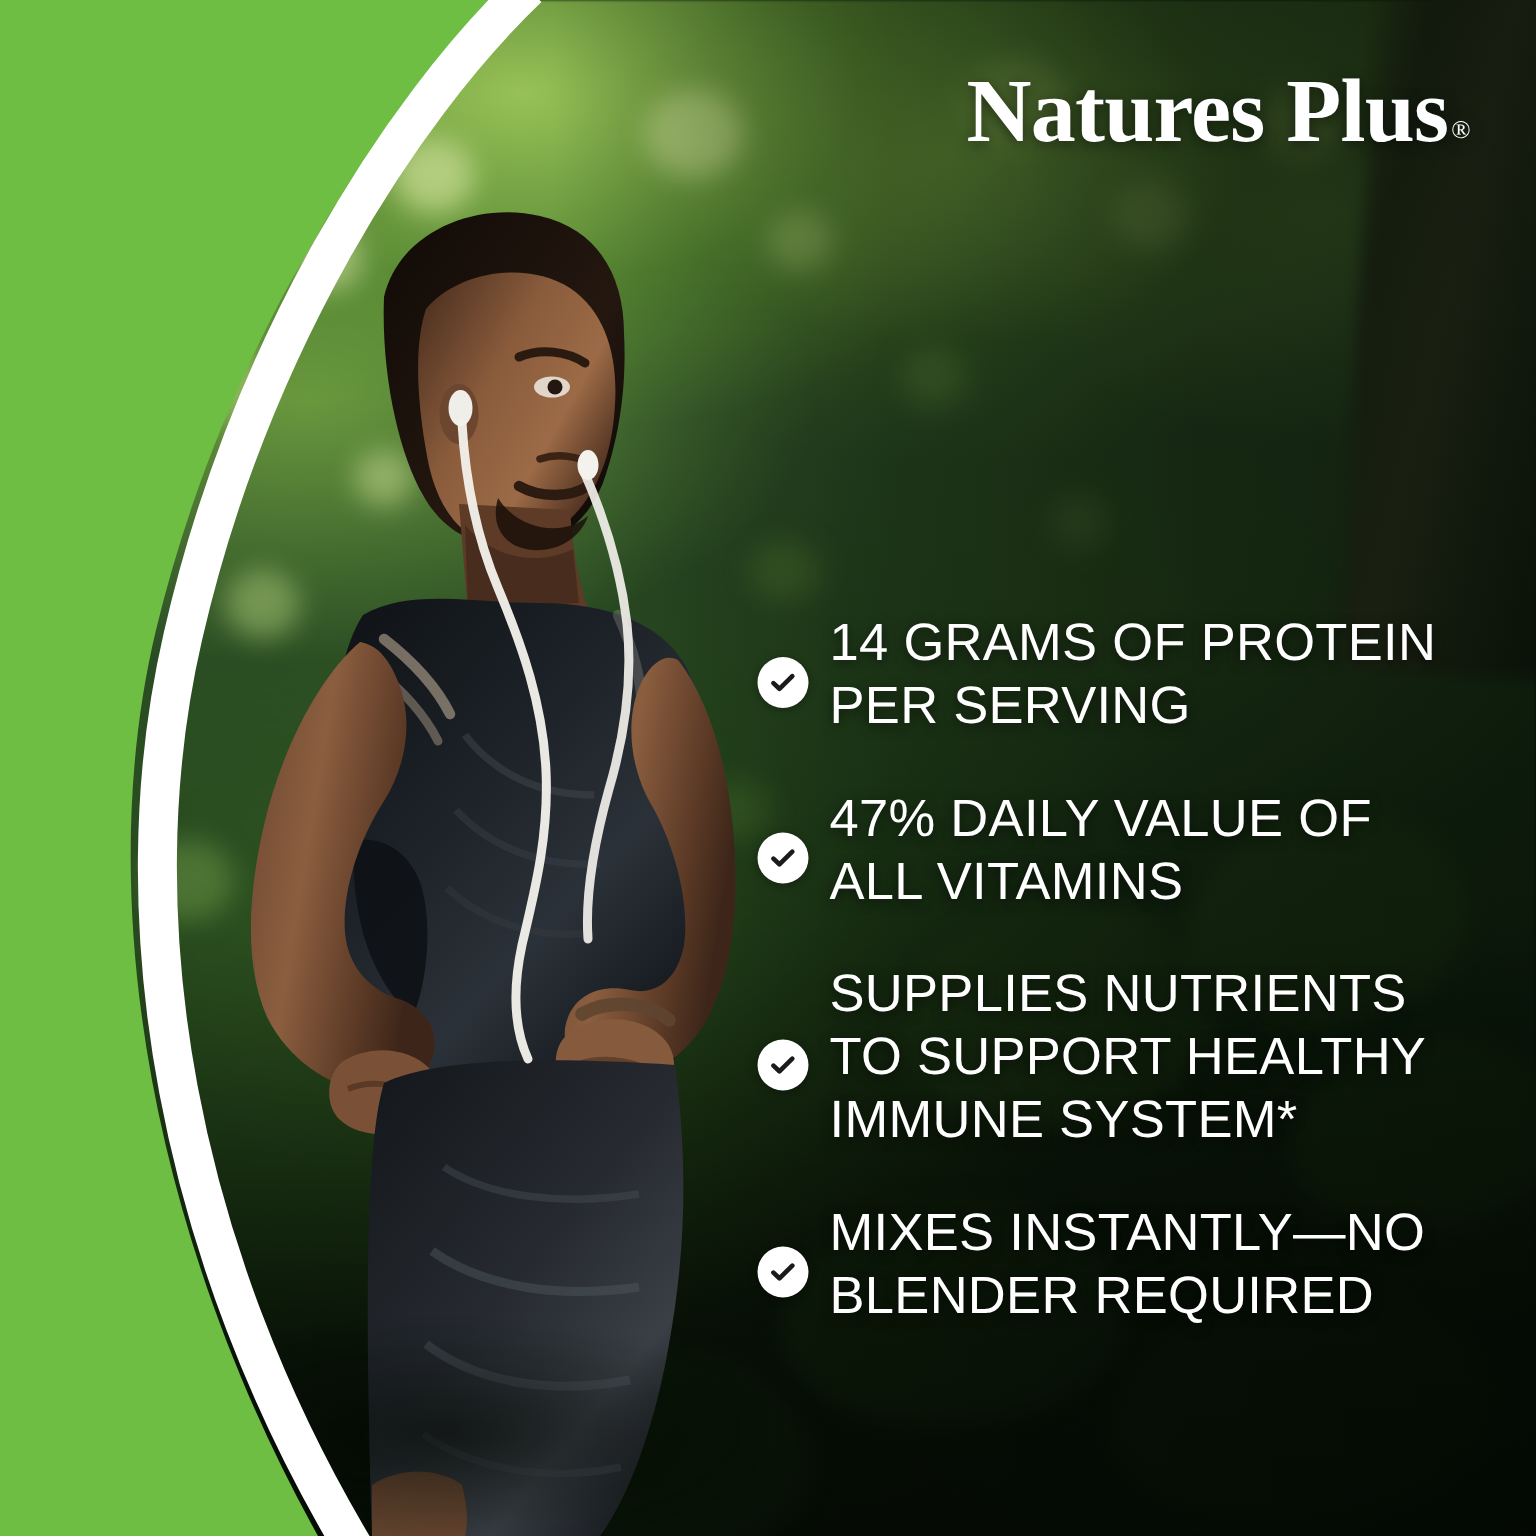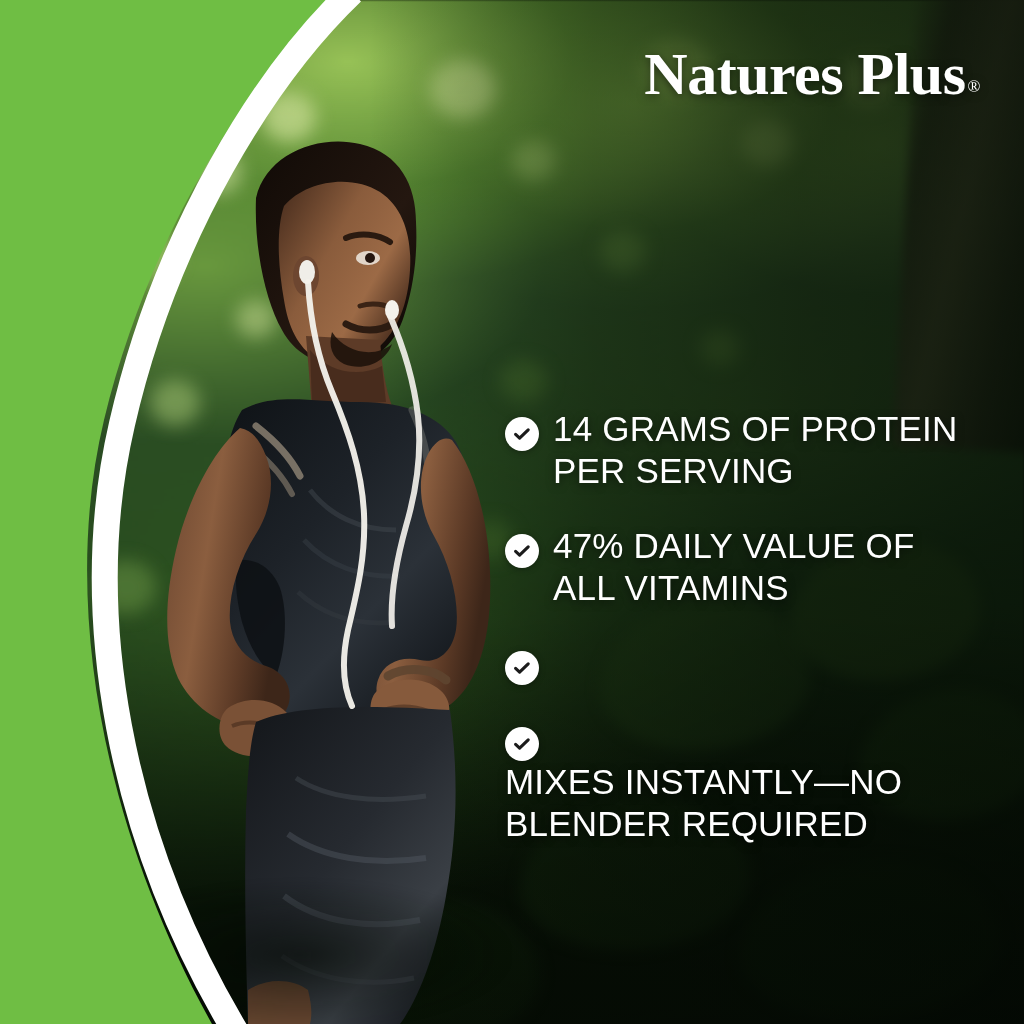--- a/index.html
+++ b/index.html
@@ -109,24 +109,24 @@
 
   
   .benefits {
     position: absolute;
     left: 505px;
     top: 408px;
     width: 500px;
   }
   .benefit {
     display: flex;
-    align-items: flex-start;
+    align-items: center;
     margin-bottom: 33px;
   }
-  .benefit:last-child { margin-bottom: 0; flex-direction: column; }
+  .benefit:last-child { margin-bottom: 0; }
   .check-badge {
     flex: 0 0 auto;
     width: 34px;
     height: 34px;
     border-radius: 50%;
     background: #ffffff;
     margin-right: 14px;
     margin-top: 9px;
     display: flex;
     align-items: center;
@@ -306,20 +306,23 @@
       <span class="benefit-text">47% DAILY VALUE OF
 ALL VITAMINS</span>
     </div>
 
     <div class="benefit">
       <span class="check-badge">
         <svg width="18" height="18" viewBox="0 0 18 18" xmlns="http://www.w3.org/2000/svg">
           <path d="M2.6 9.4 L6.6 13.2 L15.2 4.8" fill="none" stroke="#1B1B1B" stroke-width="3.1" stroke-linecap="round" stroke-linejoin="round"></path>
         </svg>
       </span>
+      <span class="benefit-text">SUPPLIES NUTRIENTS
+TO SUPPORT HEALTHY
+IMMUNE SYSTEM*</span>
     </div>
 
     <div class="benefit">
       <span class="check-badge">
         <svg width="18" height="18" viewBox="0 0 18 18" xmlns="http://www.w3.org/2000/svg">
           <path d="M2.6 9.4 L6.6 13.2 L15.2 4.8" fill="none" stroke="#1B1B1B" stroke-width="3.1" stroke-linecap="round" stroke-linejoin="round"></path>
         </svg>
       </span>
       <span class="benefit-text">MIXES INSTANTLY—NO
 BLENDER REQUIRED</span>

